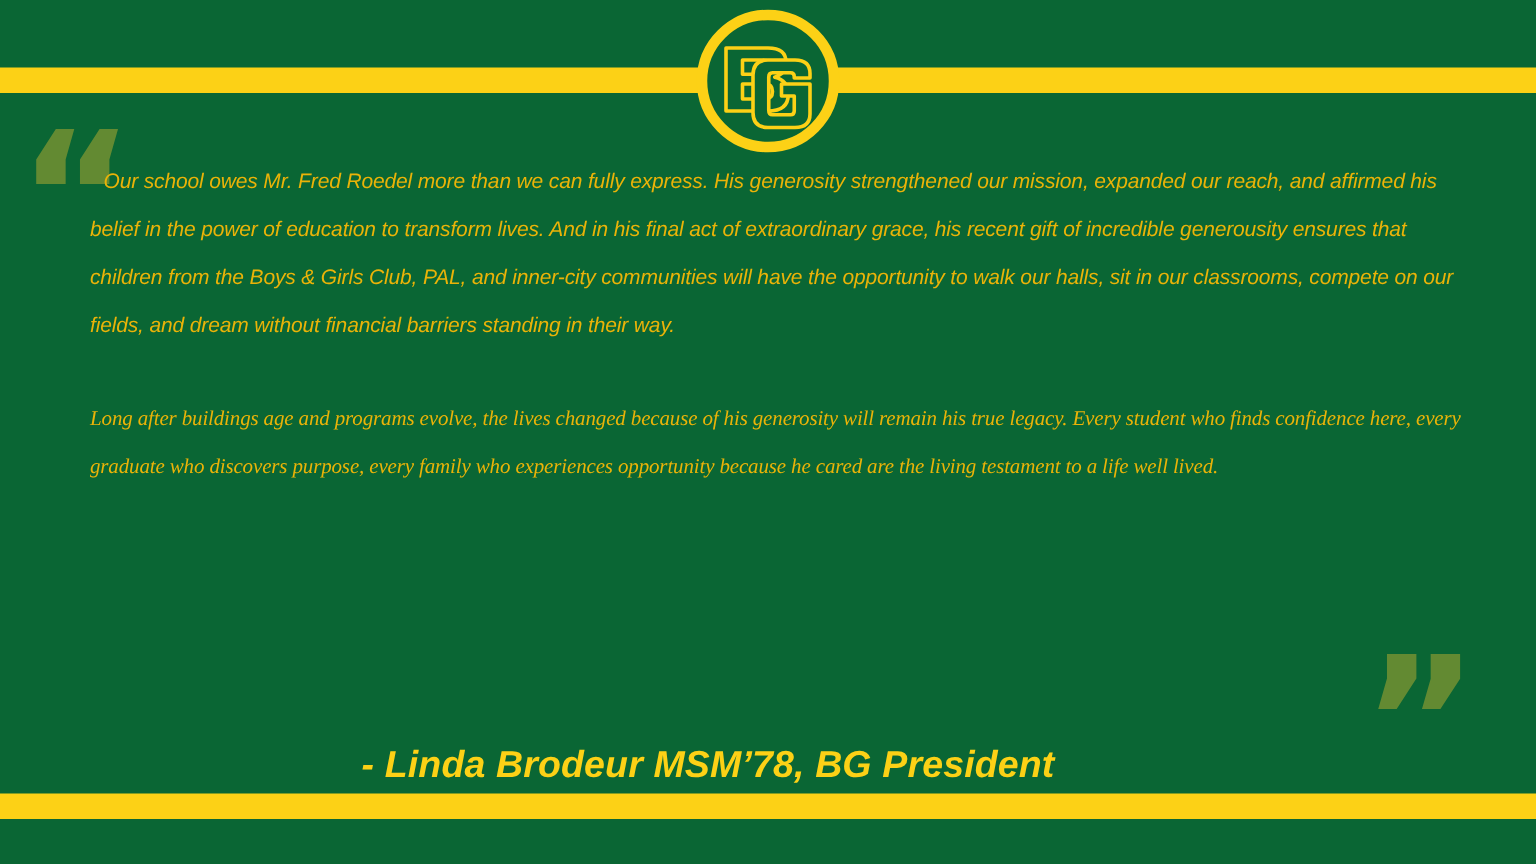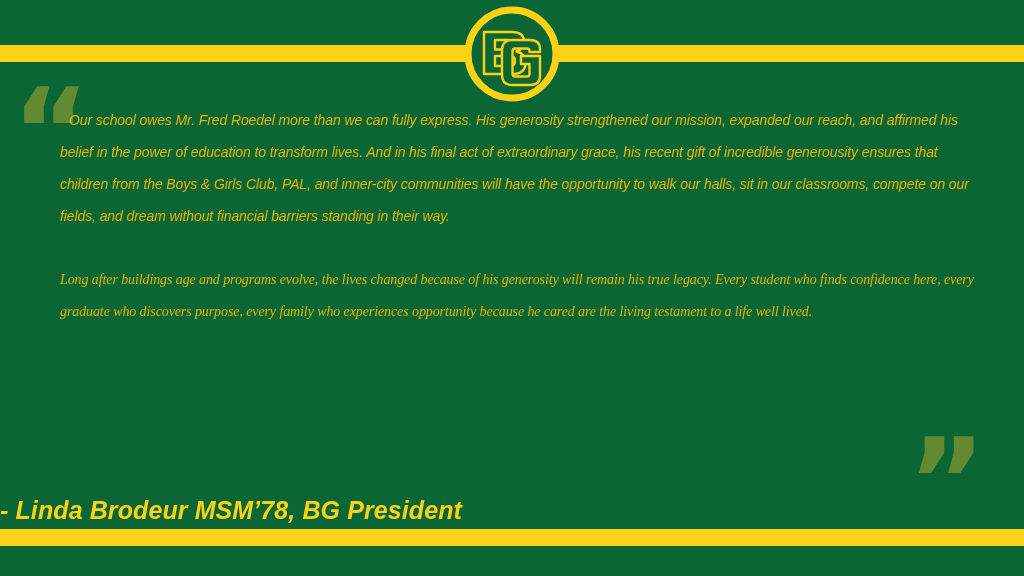--- a/index.html
+++ b/index.html
@@ -75,21 +75,21 @@
   #quote-body p { margin: 0; }
   #quote-para-1 { text-indent: 9px; }
   #quote-para-2 { margin-top: 32px !important; font-family: Liberation Serif, serif; }
 
   
   #attribution {
     position: absolute;
     left: 0;
     top: 494px;
     width: 944px;
-    text-align: left;
+    text-align: center;
     font-family: "Liberation Sans", sans-serif;
     font-style: italic;
     font-weight: 700;
     font-size: 25px;
     line-height: 32px;
     color: #fcd116;
     letter-spacing: 0.1px;
   }
 </style>
 </head>

